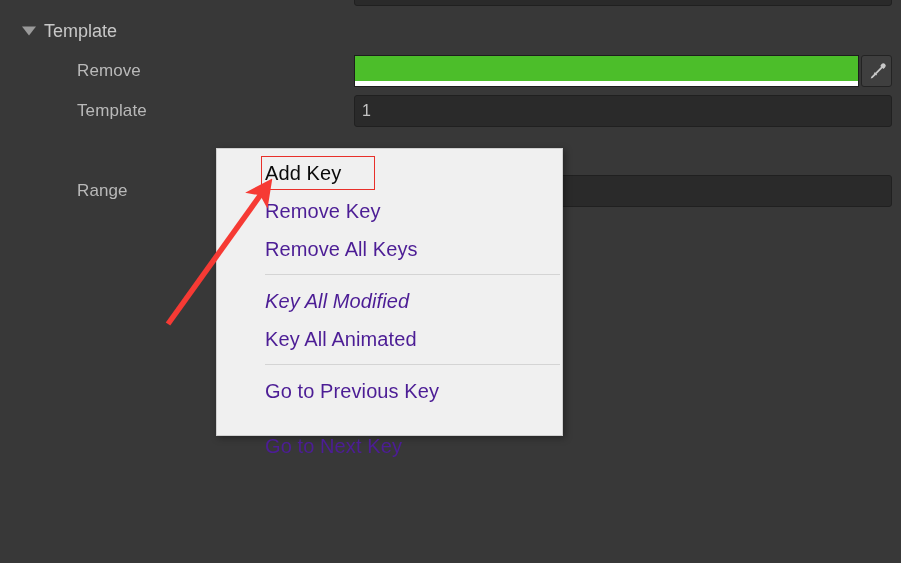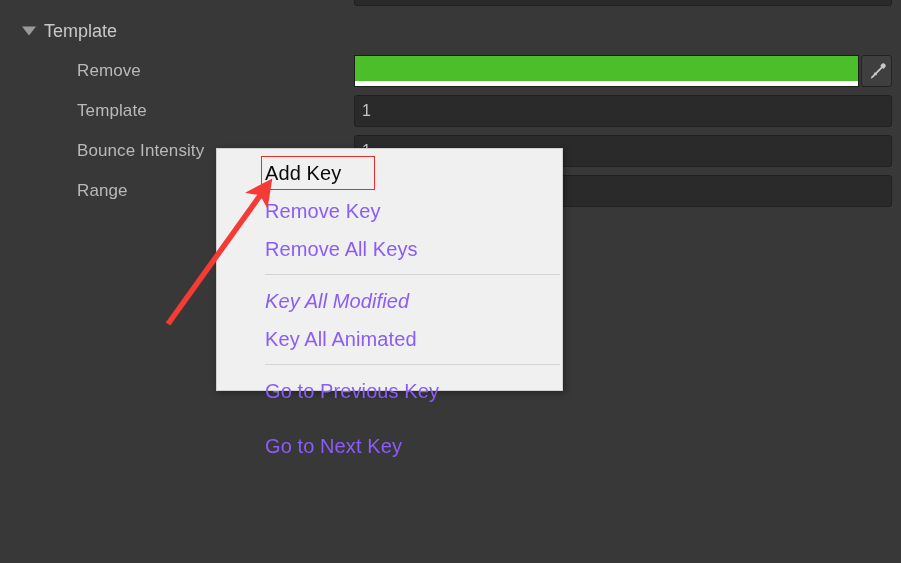--- a/index.html
+++ b/index.html
@@ -134,37 +134,37 @@
     border: 1px solid #202020;
     border-radius: 3px;
   }
 
   
   .context-menu {
     position: absolute;
     left: 216px;
     top: 148px;
     width: 347px;
-    height: 243px;
+    height: 288px;
     background: #f0f0f0;
     border: 1px solid #d0d0d0;
     box-shadow: 2px 2px 7px rgba(0,0,0,0.35);
   }
 
   .menu-item {
     position: absolute;
     left: 48px;
     right: 0;
     height: 38px;
     display: flex;
     align-items: center;
   }
   .menu-item-label {
     font-size: 20px;
-    color: #8b5cf6;
+    color: #4c1d95;
     white-space: nowrap;
     letter-spacing: 0.1px;
   }
   .menu-item.highlighted .menu-item-label {
     color: #0a0a0a;
   }
 
   .menu-sep {
     position: absolute;
     left: 48px;
@@ -222,26 +222,20 @@
       </div>
     </div>
 
     <div class="row" style="top:94px;">
       <div class="row-label">Template</div>
       <div class="field" style="top:1px;">
         <div class="field-value">1</div>
       </div>
     </div>
 
-    <div class="row" style="top:134px;">
-      <div class="row-label">Bounce Intensity</div>
-      <div class="field" style="top:1px;">
-        <div class="field-value">1</div>
-      </div>
-    </div>
 
     <div class="row" style="top:174px;">
       <div class="row-label">Range</div>
       <div class="field" style="top:1px;">
         <div class="field-value"></div>
       </div>
     </div>
   </div>
 
   <div class="context-menu" id="context-menu">

